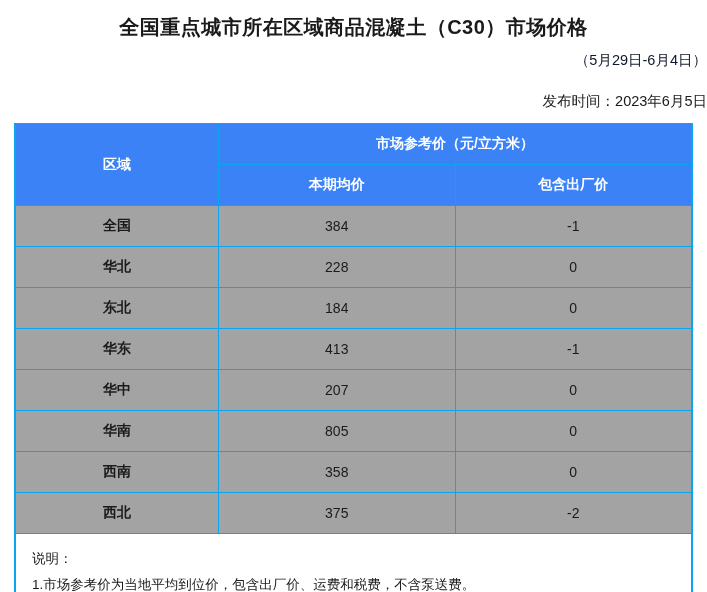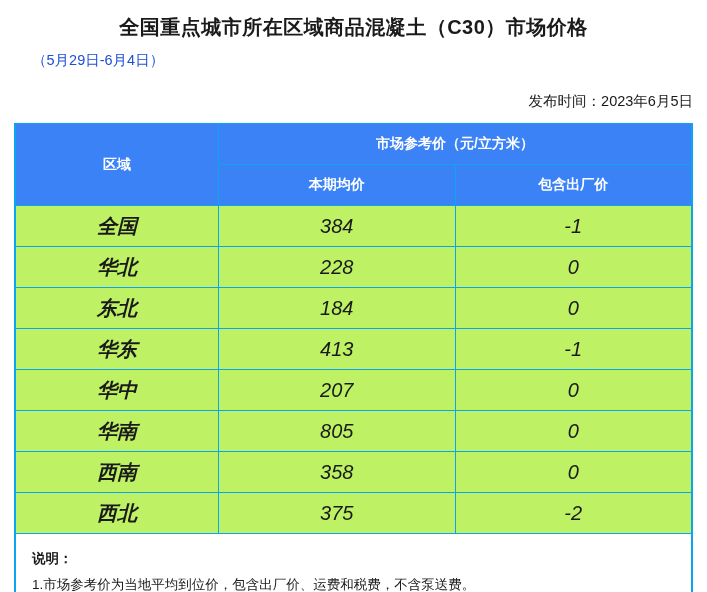--- a/index.html
+++ b/index.html
@@ -22,31 +22,29 @@
   }
   .title {
     text-align: center;
     font-size: 20px;
     font-weight: bold;
     letter-spacing: 0.5px;
     margin-top: 14px;
     color: #1a1a1a;
   }
   .subtitle {
-    text-align: left;
+    text-align: right;
     font-size: 14.5px;
     margin-top: 10px;
-    color: #1d4ed8;
-    padding-left: 32px;
+    color: #0f172a;
   }
   .publish {
     text-align: right;
     font-size: 14.5px;
     margin-top: 22px;
-    padding-right: 14px;
     color: #1a1a1a;
   }
   .table-wrap {
     margin: 12px 14px 0 14px;
     border: 1px solid #0aa5ef;
     border-top: none;
     box-sizing: border-box;
   }
   table.price {
     border-collapse: collapse;
@@ -65,39 +63,38 @@
     font-weight: bold;
     height: 38px;
     border-color: #35b6f0;
   }
   thead th.region-head {
     width: 200px;
     height: 76px;
   }
   tbody td {
     height: 38px;
-    font-size: 20px;
+    font-size: 14px;
     color: #1a1a1a;
-    background: #bef264;
-    font-style: italic;
+    background: #a3a3a3;
   }
   tbody td.region-cell {
     font-weight: bold;
   }
   .notes {
     border: 1px solid #0aa5ef;
     border-top: none;
     padding: 12px 16px 14px 16px;
     font-size: 13.5px;
     line-height: 1.95;
     color: #1a1a1a;
     box-sizing: border-box;
   }
   .notes .note-title {
-    font-weight: bold;
+    font-weight: normal;
   }
   .notes .note-line {
     white-space: nowrap;
   }
 </style>
 </head>
 <body>
 
 <div class="page">
 

